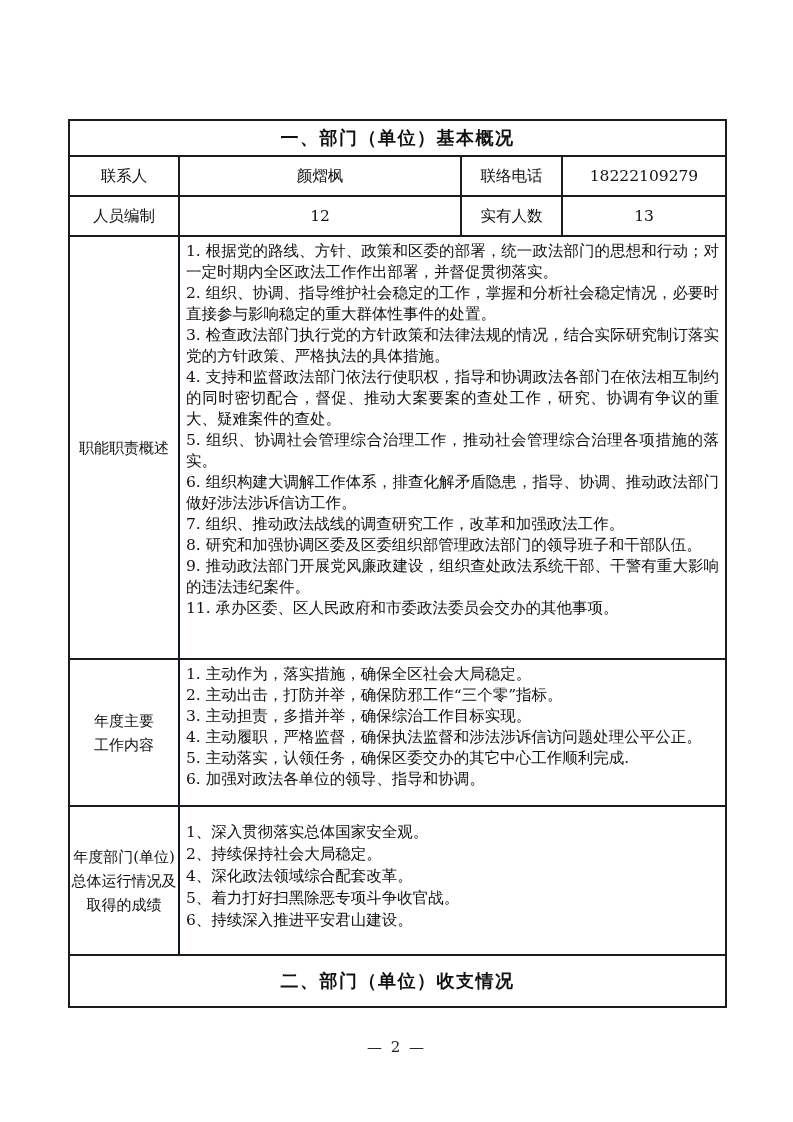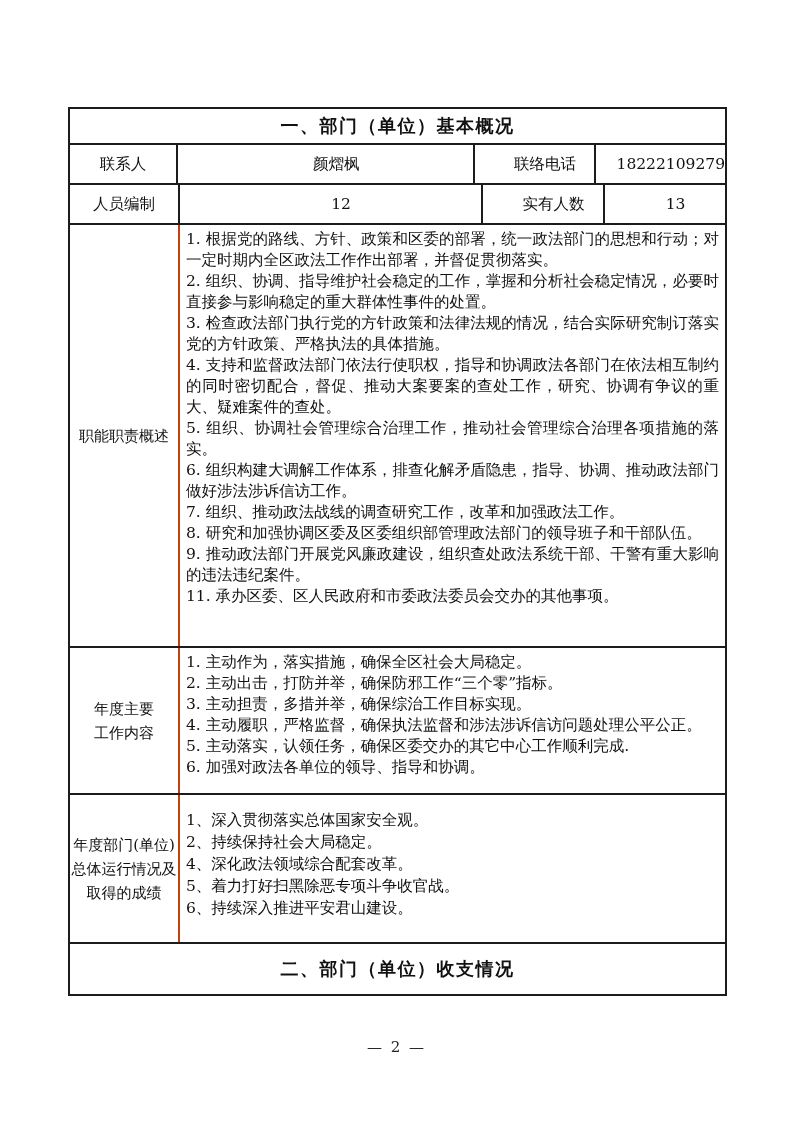--- a/index.html
+++ b/index.html
@@ -4,50 +4,50 @@
 <style>
   * { margin:0; padding:0; box-sizing:border-box; }
   html,body { background:#ffffff; }
   body {
     width:793px; height:1122px;
     position:relative;
     font-family:"DejaVu Serif","Liberation Serif",serif;
     color:#111;
   }
   .doc-table {
-    position:absolute; left:68px; top:107px; width:659px;
+    position:absolute; left:68px; top:119px; width:659px;
     border:2px solid #1c1c1c;
     background:#fff;
   }
   .row { display:flex; border-bottom:2px solid #1c1c1c; }
   .row:last-child { border-bottom:none; }
 
   .title-row {
     height:36px;
     align-items:center; justify-content:center;
     font-family:"Liberation Sans",sans-serif;
     font-weight:bold; font-size:18px; letter-spacing:1.5px;
   }
   .title-row.bottom { height:50px; }
 
-  .info-row { height:40px;gap:21px; }
+  .info-row { height:40px; }
   .cell {
     border-right:2px solid #1c1c1c;
     display:flex; align-items:center; justify-content:center;
     font-size:15.5px;
   }
   .cell:last-child { border-right:none; }
   .c1 { width:110px; }
   .c2 { width:282px; }
   .c3 { width:101px; }
   .c4 { flex:1; }
 
   .label-cell {
     width:110px; flex-shrink:0;
-    border-right:2px solid #c2410c;
+    border-right:2px solid #0f172a;
     display:flex; flex-direction:column;
     align-items:center; justify-content:center;
     font-size:15px; line-height:24px; text-align:center;
   }
   .label-cell div { white-space:nowrap; }
   .content-cell {
     flex:1; overflow:hidden;
     font-size:15.5px; line-height:21px;
     padding:4px 6px 0 6px;
     text-align:justify;

